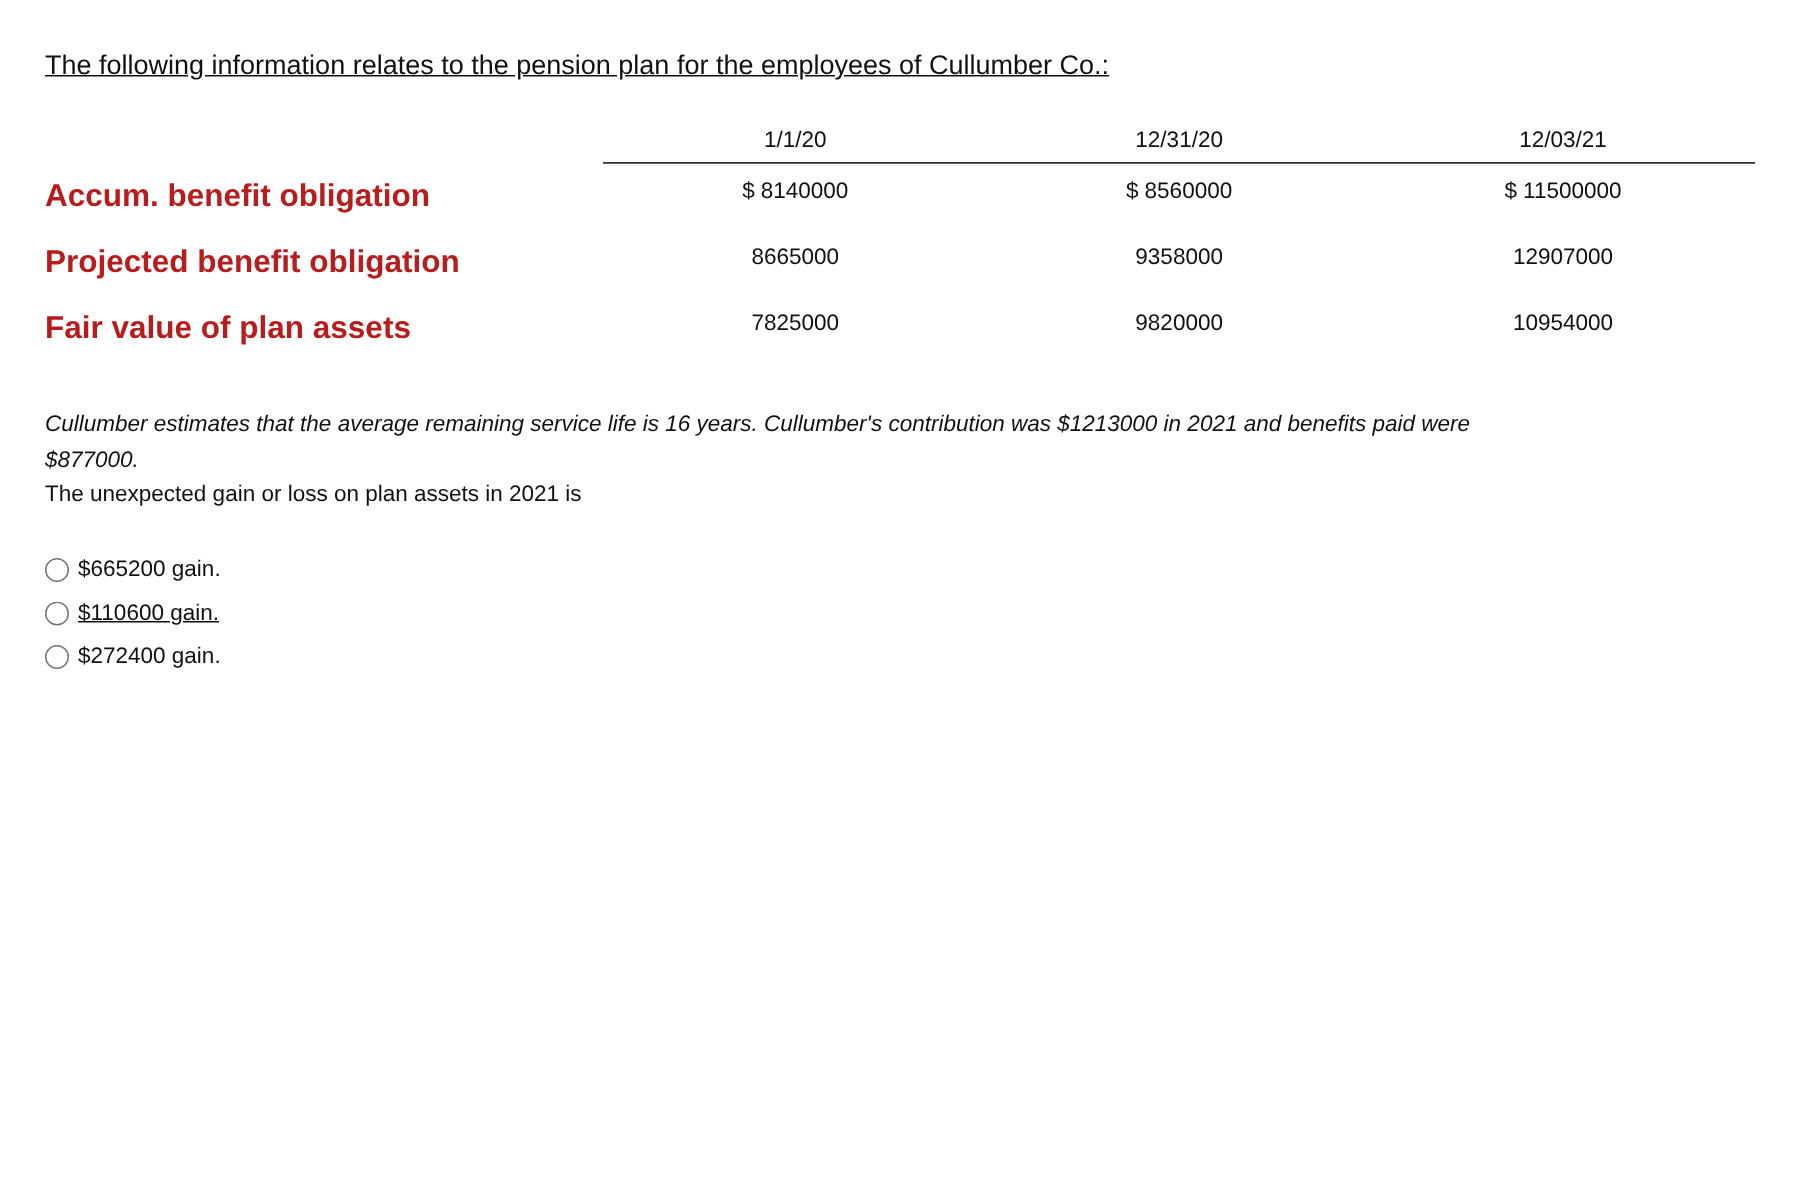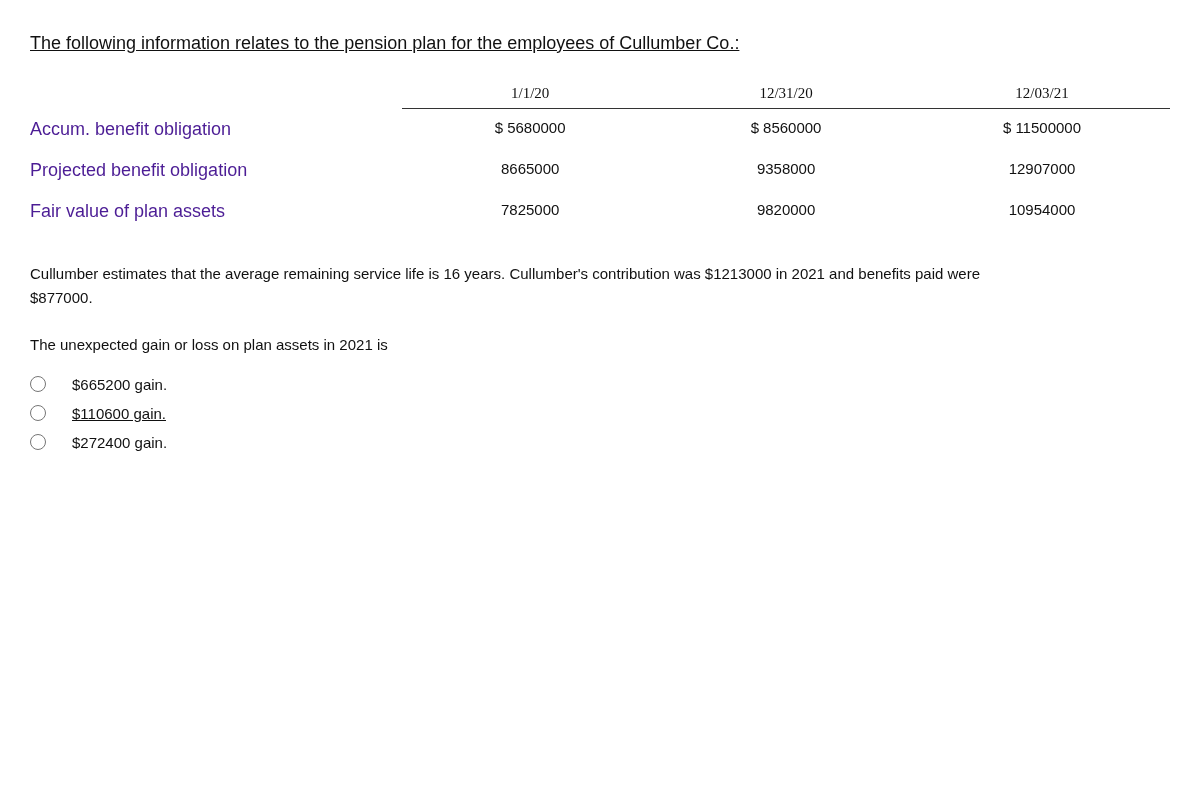--- a/index.html
+++ b/index.html
@@ -46,76 +46,76 @@
       border-bottom: none;
     }
 
     .pension-table tbody tr td {
       padding: 10px 0 10px 0;
       vertical-align: top;
       border-bottom: none;
     }
 
     .pension-table tbody tr td:first-child {
-      font-size: 18px;
-      color: #4c1d95;
+      font-size: 21px;
+      color: #b91c1c;
       padding-right: 10px;
+      font-weight: bold;
     }
 
     .pension-table tbody tr td.val-cell {
       text-align: center;
       font-size: 15px;
       position: relative;
     }
 
     .pension-table tbody tr td.val-cell .dollar-val {
       display: inline-flex;
       align-items: flex-start;
       justify-content: center;
       gap: 4px;
     }
 
     .summary-text {
       font-size: 15px;
       line-height: 1.6;
-      margin-bottom: 24px;
       max-width: 960px;
+      font-style: italic;
     }
 
     .question-text {
       font-size: 15px;
-      margin-bottom: 20px;
+      margin-bottom: 30px;
       line-height: 1.5;
     }
 
     .options-list {
       list-style: none;
       padding: 0;
       margin: 0;
     }
 
     .options-list li {
       display: flex;
-      align-items: flex-start;
+      align-items: flex-end;
       margin-bottom: 12px;
       font-size: 15px;
-      gap: 26px;
+      gap: 6px;
     }
 
     .options-list li input[type="radio"] {
       width: 16px;
       height: 16px;
       accent-color: #555;
       cursor: pointer;
       flex-shrink: 0;
     }
 
     .col-header-row th {
       position: relative;
-      font-family: Liberation Serif, serif;
     }
   </style>
 </head>
 <body>
 
 <p class="intro-text">The following information relates to the pension plan for the employees of Cullumber Co.:</p>
 
 <table class="pension-table">
   <thead>
     <tr class="col-header-row">
@@ -129,21 +129,21 @@
       <th>
         <span>12/03/21</span>
       </th>
     </tr>
   </thead>
   <tbody id="table-body">
   <tr>
         <td>Accum. benefit obligation</td>
         <td class="val-cell"><span class="dollar-val">
             <span>$</span>
-            <span>5680000</span>
+            <span>8140000</span>
           </span></td>
         <td class="val-cell"><span class="dollar-val">
             <span>$</span>
             <span>8560000</span>
           </span></td>
         <td class="val-cell"><span class="dollar-val">
             <span>$</span>
             <span>11500000</span>
           </span></td>
       </tr>

